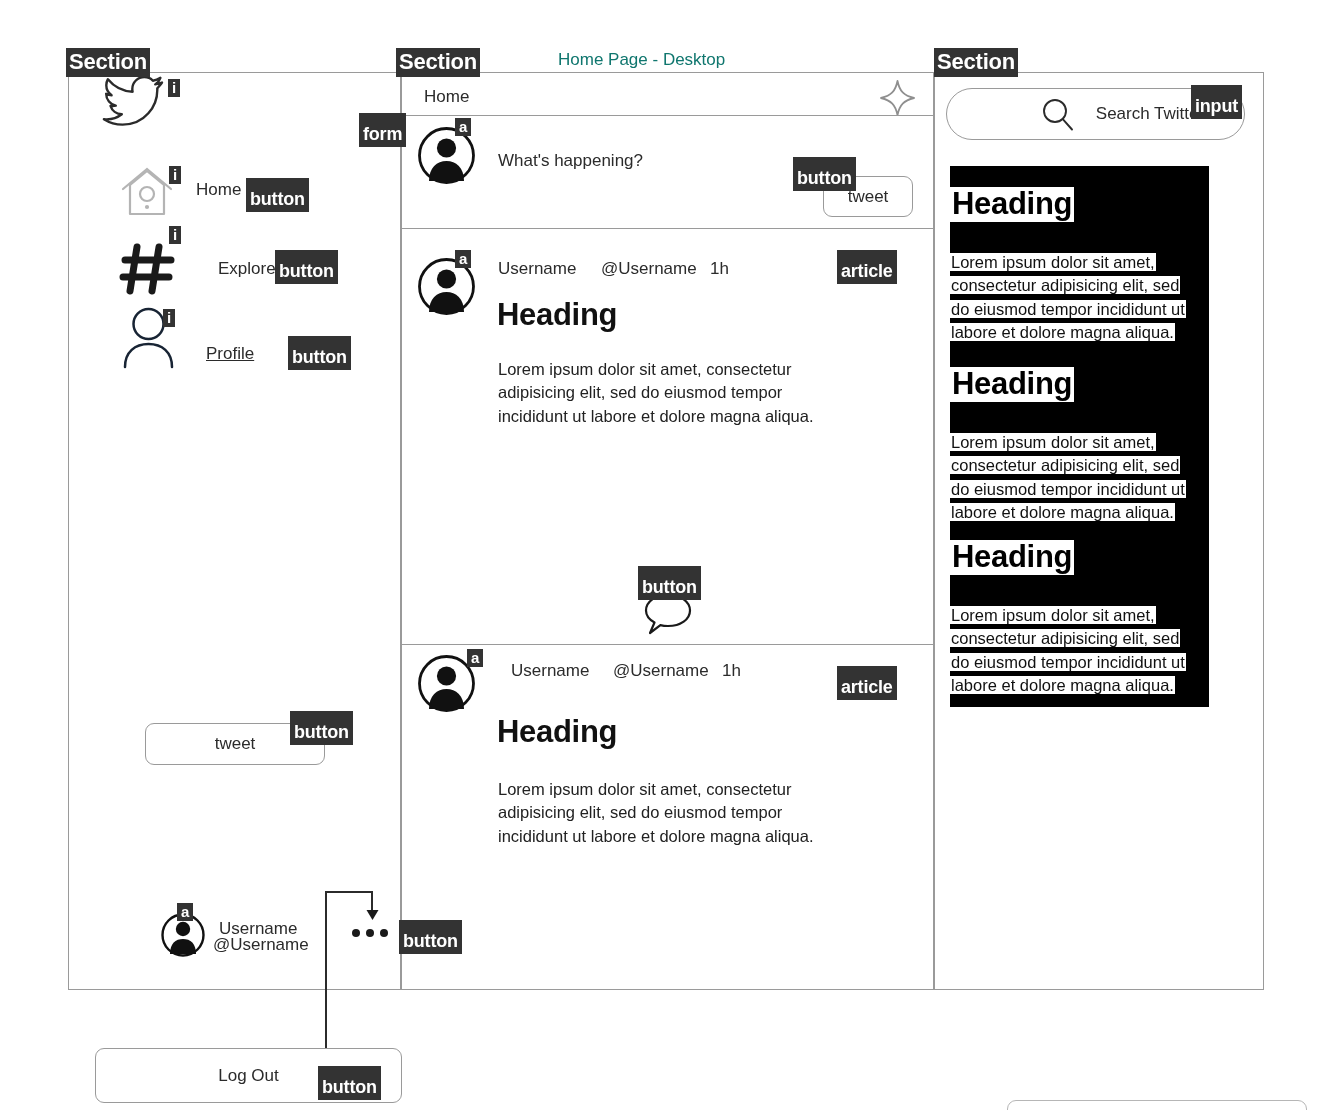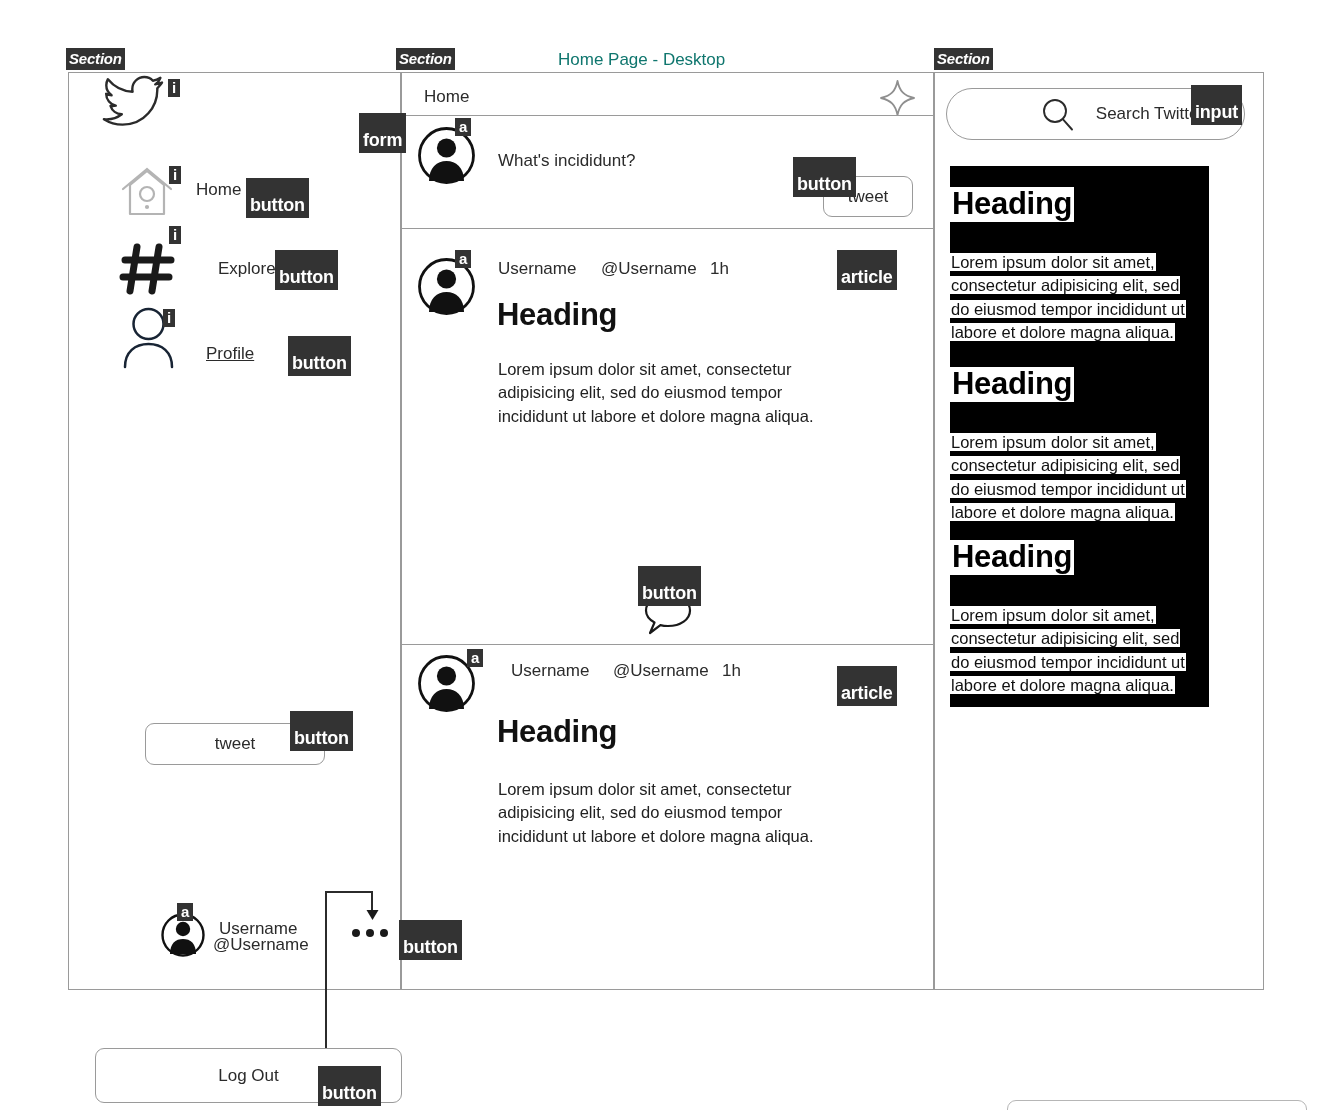--- a/index.html
+++ b/index.html
@@ -24,22 +24,22 @@
   .tag {
     position: absolute;
     background: #333333;
     color: #ffffff;
     font-weight: bold;
     font-family: "Liberation Sans", sans-serif;
     line-height: 1;
     white-space: nowrap;
     z-index: 40;
   }
-  .tag-section { font-size: 15px; padding: 3px 3px 4px 3px; letter-spacing: -0.2px; font-style: italic; }
-  .tag-btn     { font-size: 18px; padding: 18px 4px 4px 4px; letter-spacing: -0.2px; }
+  .tag-section { font-size: 22px; padding: 3px 3px 4px 3px; letter-spacing: -0.2px; }
+  .tag-btn     { font-size: 18px; padding: 12px 4px 4px 4px; letter-spacing: -0.2px; }
   .tag-mini    { font-size: 15px; padding: 1px 4px 2px 4px; }
 
   
   .panel {
     position: absolute;
     border: 1px solid #9a9a9a;
     background: #ffffff;
     box-sizing: border-box;
   }
 
@@ -252,21 +252,21 @@
 
   <div class="tag tag-btn" style="left:359px; top:113px;text-align:center;">form</div>
   <div class="ico" style="left:418px; top:127px;">
     <svg width="57" height="57" viewBox="0 0 57 57">
       <circle cx="28.5" cy="28.5" r="27" fill="none" stroke="#111111" stroke-width="2.8"></circle>
       <circle cx="28.5" cy="21" r="9.6" fill="#111111"></circle>
       <path d="M11 54 C11 40.5 19 34 28.5 34 C38 34 46 40.5 46 54 Z" fill="#111111"></path>
     </svg>
   </div>
   <div class="tag tag-mini" style="left:455px; top:118px;">a</div>
-  <div class="placeholder" style="left:498px; top:151px;">What's incididunt?</div>
+  <div class="placeholder" style="left:498px; top:151px;">What's happening?</div>
   <div class="pill" style="left:823px; top:176px; width:90px; height:41px;">tweet</div>
   <div class="tag tag-btn" style="left:793px; top:157px;">button</div>
   <div class="hline" style="left:401px; top:228px; width:533px;"></div>
 
   <div class="ico" style="left:418px; top:258px;">
     <svg width="57" height="57" viewBox="0 0 57 57">
       <circle cx="28.5" cy="28.5" r="27" fill="none" stroke="#111111" stroke-width="2.8"></circle>
       <circle cx="28.5" cy="21" r="9.6" fill="#111111"></circle>
       <path d="M11 54 C11 40.5 19 34 28.5 34 C38 34 46 40.5 46 54 Z" fill="#111111"></path>
     </svg>

